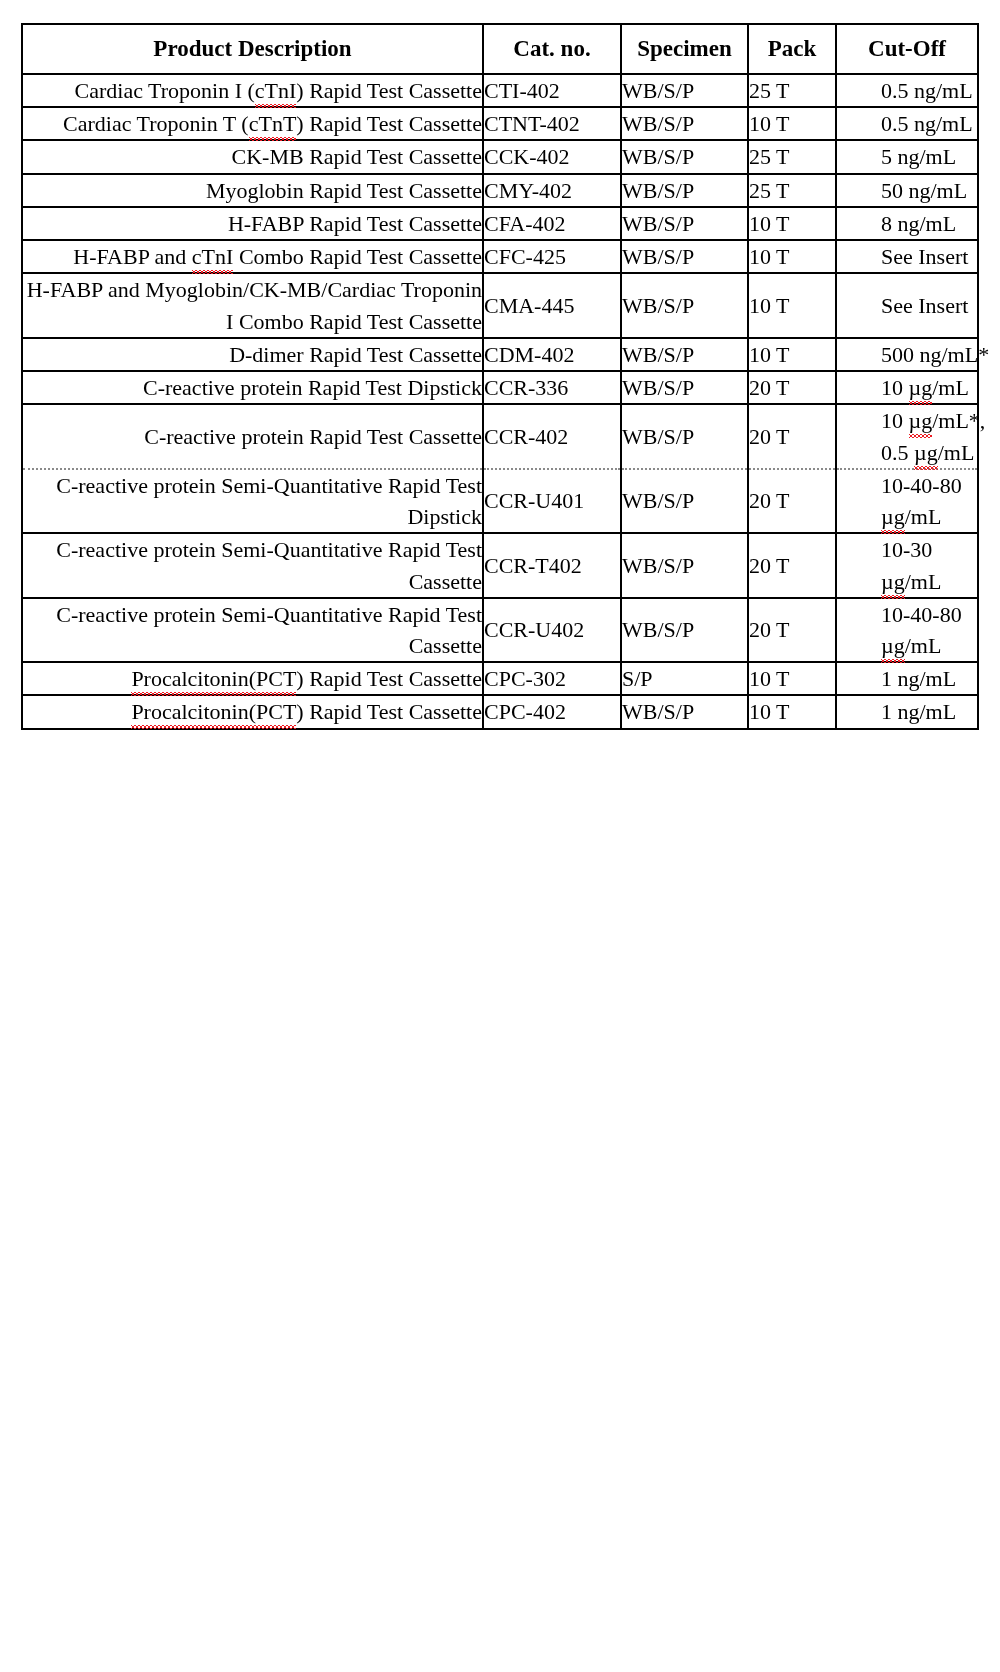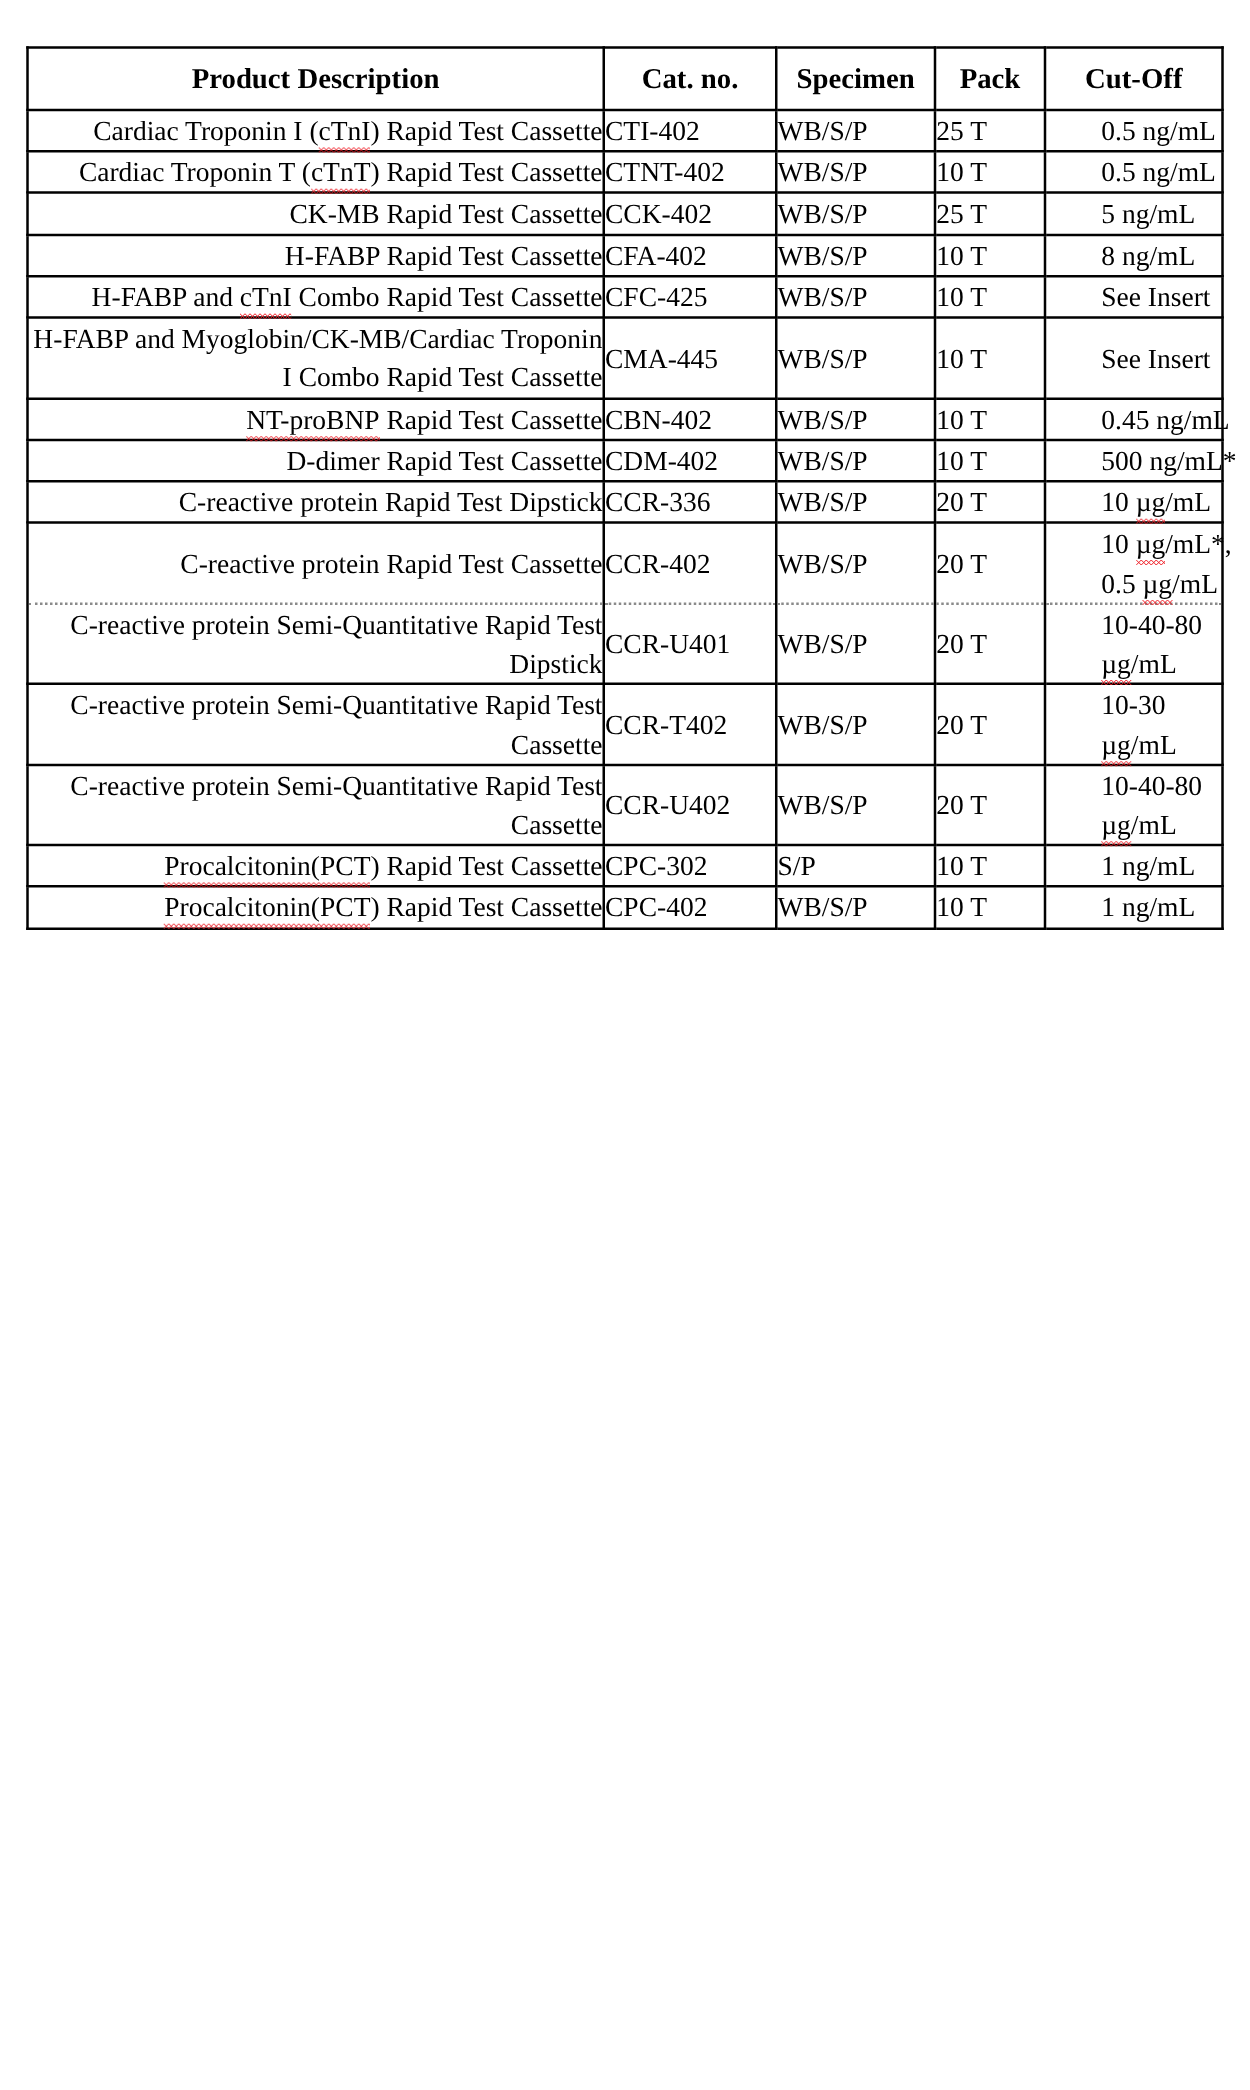--- a/index.html
+++ b/index.html
@@ -11,21 +11,21 @@
     width: 1000px;
     height: 1672px;
     font-family: "Liberation Serif", "DejaVu Serif", serif;
     color: #000000;
     overflow: hidden;
   }
 
   #product-table-wrap {
     position: absolute;
     left: 21px;
-    top: 37px;
+    top: 23px;
     width: 840px;
   }
 
   table.product-table {
     border-collapse: collapse;
     width: 956px;
     table-layout: fixed;
     background: #ffffff;
   }
 
@@ -137,46 +137,46 @@
           <td class="cut"><span class="nowrap">0.5 ng/mL</span></td>
         </tr>
         <tr>
           <td class="desc">CK-MB Rapid Test Cassette</td>
           <td class="cat">CCK-402</td>
           <td class="spec">WB/S/P</td>
           <td class="pack">25 T</td>
           <td class="cut"><span class="nowrap">5 ng/mL</span></td>
         </tr>
         <tr>
+          <td class="desc">Myoglobin Rapid Test Cassette</td>
+          <td class="cat">CMY-402</td>
+          <td class="spec">WB/S/P</td>
+          <td class="pack">25 T</td>
+          <td class="cut"><span class="nowrap">50 ng/mL</span></td>
+        </tr>
+        <tr>
           <td class="desc">H-FABP Rapid Test Cassette</td>
           <td class="cat">CFA-402</td>
           <td class="spec">WB/S/P</td>
           <td class="pack">10 T</td>
           <td class="cut"><span class="nowrap">8 ng/mL</span></td>
         </tr>
         <tr>
           <td class="desc">H-FABP and <span class="sq">cTnI</span> Combo Rapid Test Cassette</td>
           <td class="cat">CFC-425</td>
           <td class="spec">WB/S/P</td>
           <td class="pack">10 T</td>
           <td class="cut"><span class="nowrap">See Insert</span></td>
         </tr>
         <tr>
           <td class="desc">H-FABP and Myoglobin/CK-MB/Cardiac Troponin I Combo Rapid Test Cassette</td>
           <td class="cat">CMA-445</td>
           <td class="spec">WB/S/P</td>
           <td class="pack">10 T</td>
           <td class="cut"><span class="nowrap">See Insert</span></td>
-        </tr>
-        <tr>
-          <td class="desc"><span class="sq">NT-proBNP</span> Rapid Test Cassette</td>
-          <td class="cat">CBN-402</td>
-          <td class="spec">WB/S/P</td>
-          <td class="pack">10 T</td>
-          <td class="cut"><span class="nowrap">0.45 ng/mL</span></td>
         </tr>
         <tr>
           <td class="desc">D-dimer Rapid Test Cassette</td>
           <td class="cat">CDM-402</td>
           <td class="spec">WB/S/P</td>
           <td class="pack">10 T</td>
           <td class="cut"><span class="nowrap">500 ng/mL*</span></td>
         </tr>
         <tr>
           <td class="desc">C-reactive protein Rapid Test Dipstick</td>

